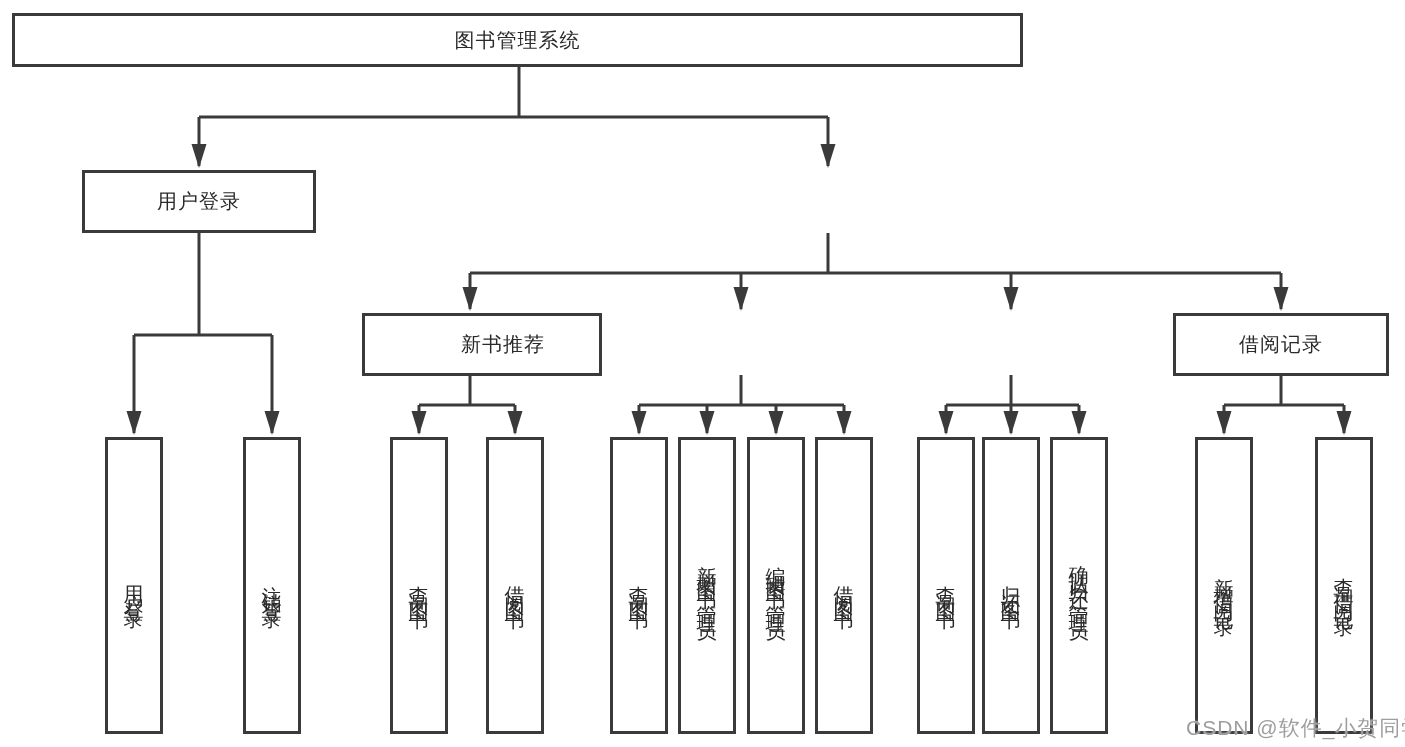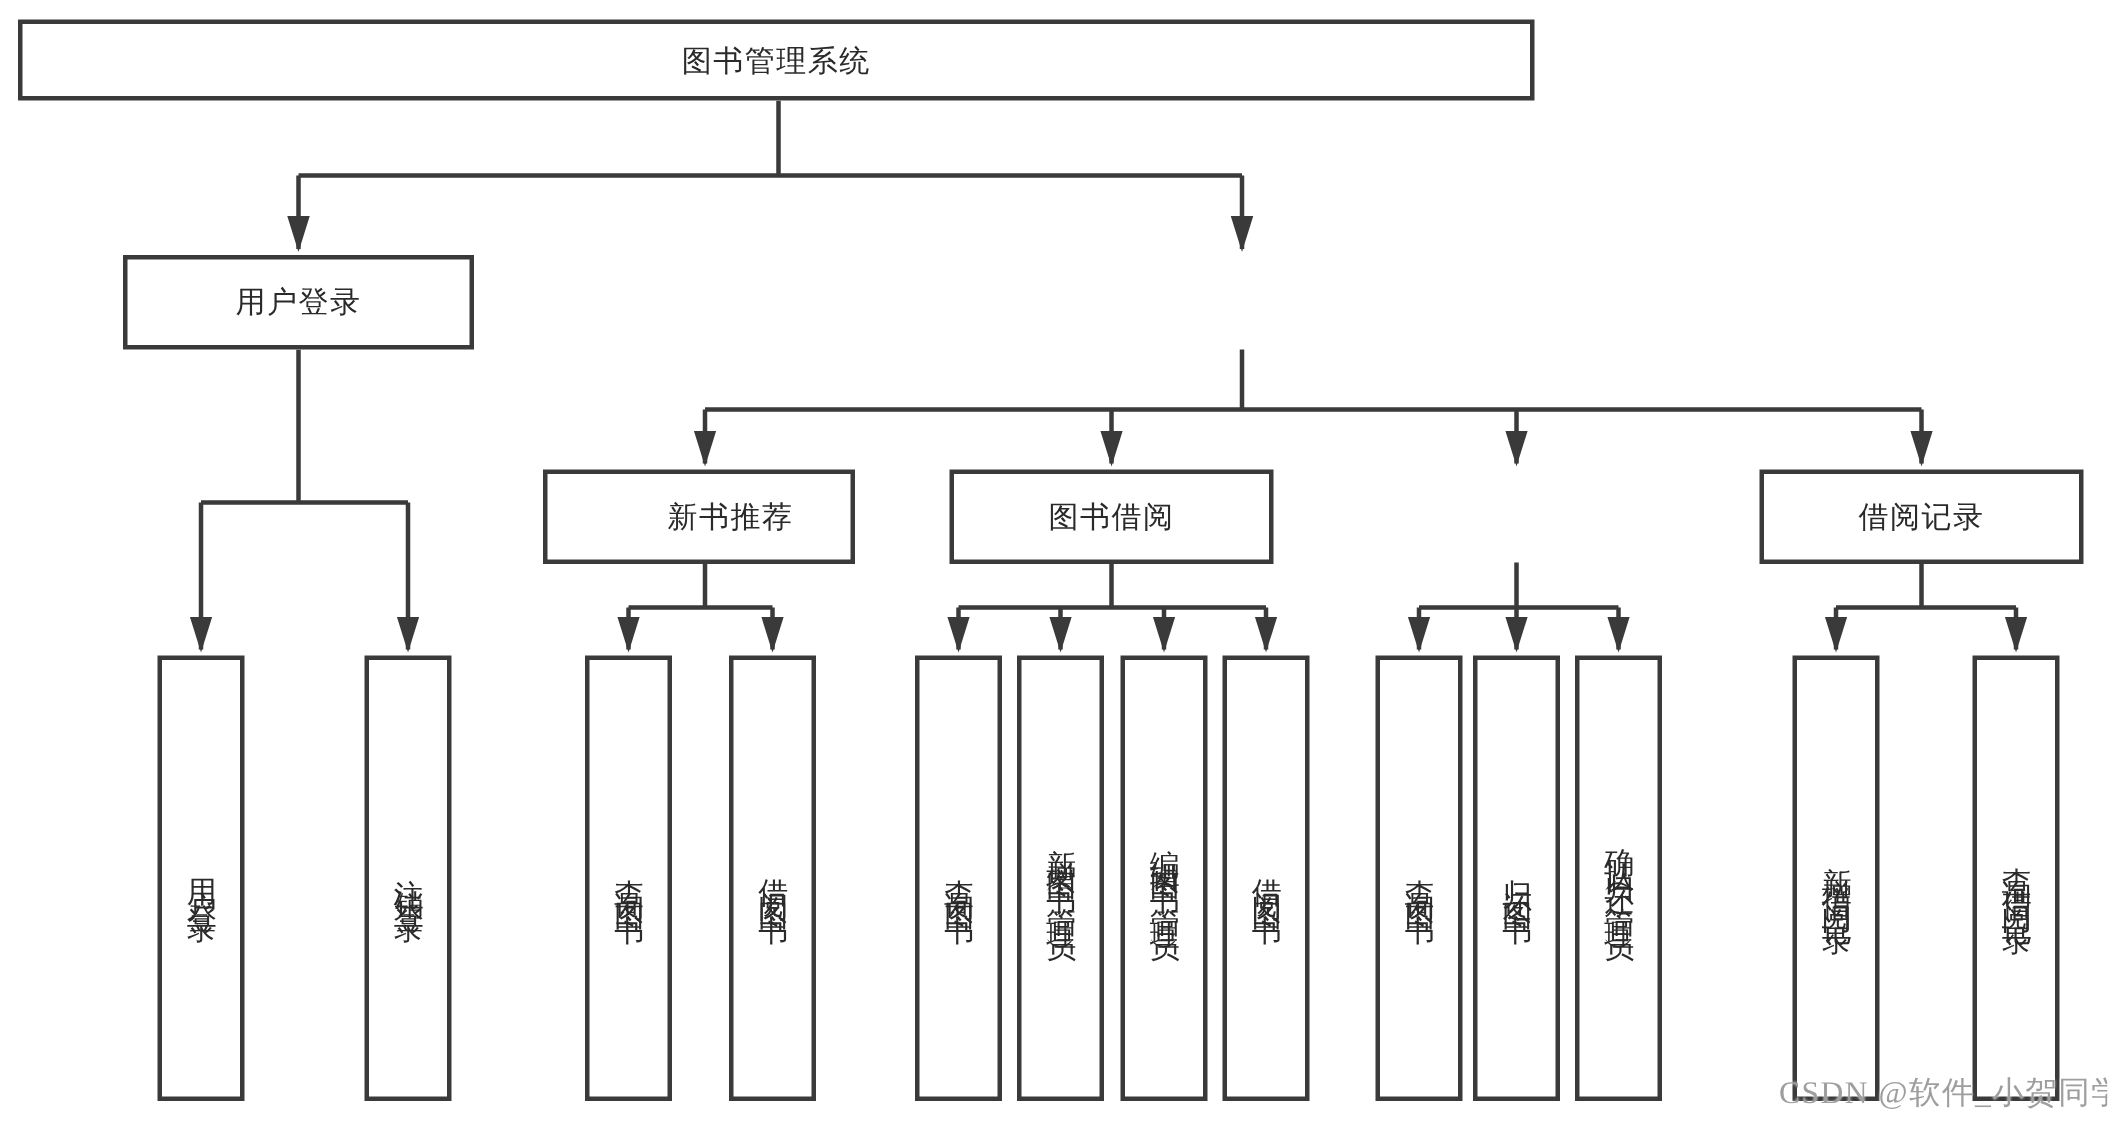--- a/index.html
+++ b/index.html
@@ -1,21 +1,21 @@
 <!DOCTYPE html>
 <html><head>
 <meta charset="utf-8">
 <style>
   html, body { margin: 0; padding: 0; background: #ffffff; }
   .canvas {
     position: relative;
     width: 1405px;
     height: 747px;
     background: #ffffff;
-    font-family: Liberation Serif, serif;
+    font-family: Liberation Sans, sans-serif;
     overflow: hidden;
   }
   .connector-layer {
     position: absolute;
     left: 0; top: 0;
     width: 1405px; height: 747px;
   }
   .node {
     position: absolute;
     box-sizing: border-box;
@@ -91,25 +91,22 @@
   </svg>
 
   <div class="node" style="left:12px; top:13px; width:1011px; height:54px;">
     <span>图书管理系统</span>
   </div>
 
   <div class="node" style="left:82px; top:170px; width:234px; height:63px;">
     <span>用户登录</span>
   </div>
 
-  <div class="node" style="left:362px; top:313px; width:208px; height:63px;padding-left:42px;">
+  <div class="node" style="left:362px; top:313px; width:240px; height:63px;padding-left:42px;">
     <span>新书推荐</span>
-  </div>
-  <div class="node" style="left:633px; top:313px; width:216px; height:63px;">
-    <span>图书借阅</span>
   </div>
   <div class="node" style="left:1173px; top:313px; width:216px; height:63px;">
     <span>借阅记录</span>
   </div>
 
   <div class="node leaf" style="left:105px; top:437px; width:58px; height:297px;">
     <span class="vtext">用户登录</span>
   </div>
   <div class="node leaf" style="left:243px; top:437px; width:58px; height:297px;">
     <span class="vtext">注销登录</span>

